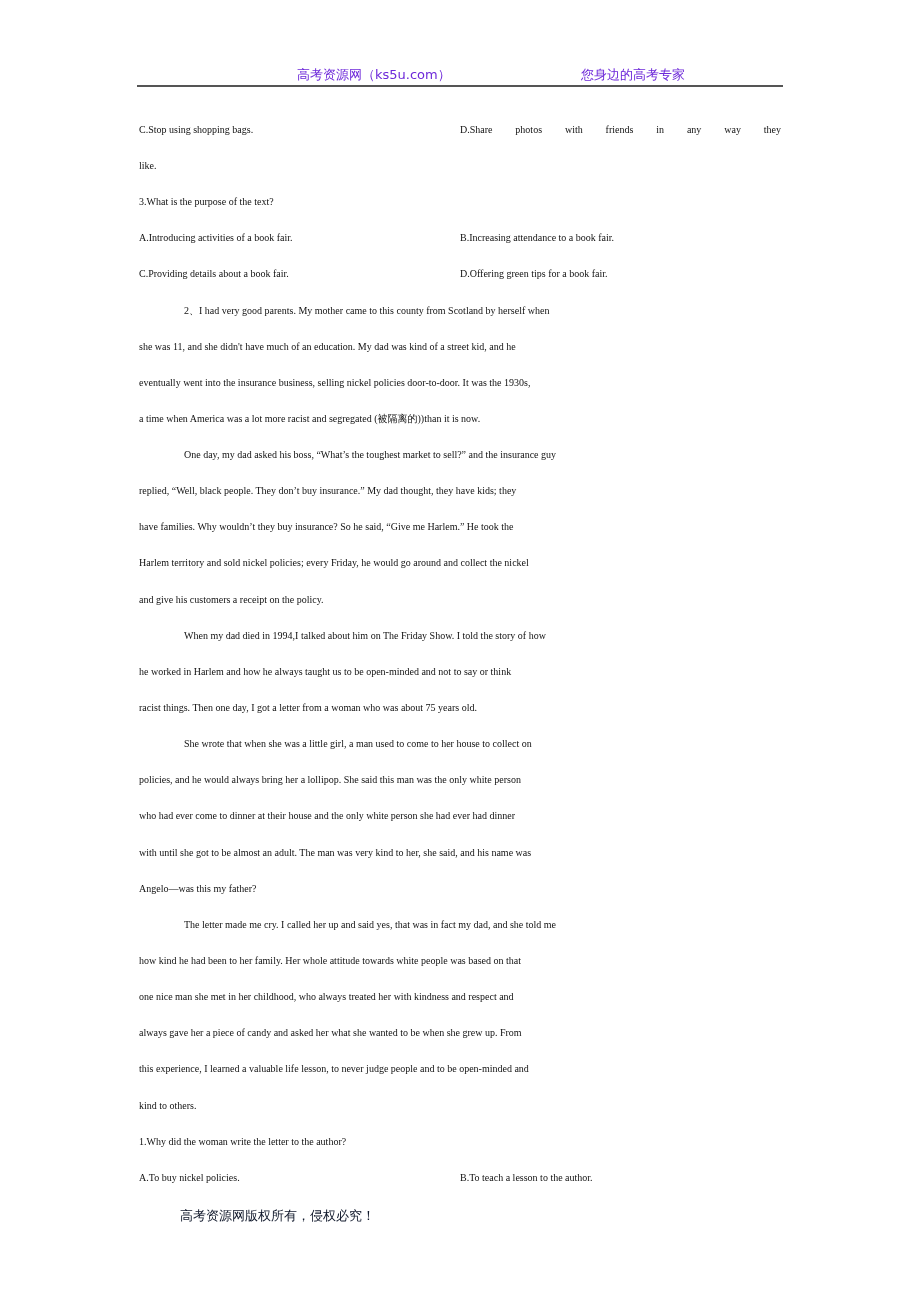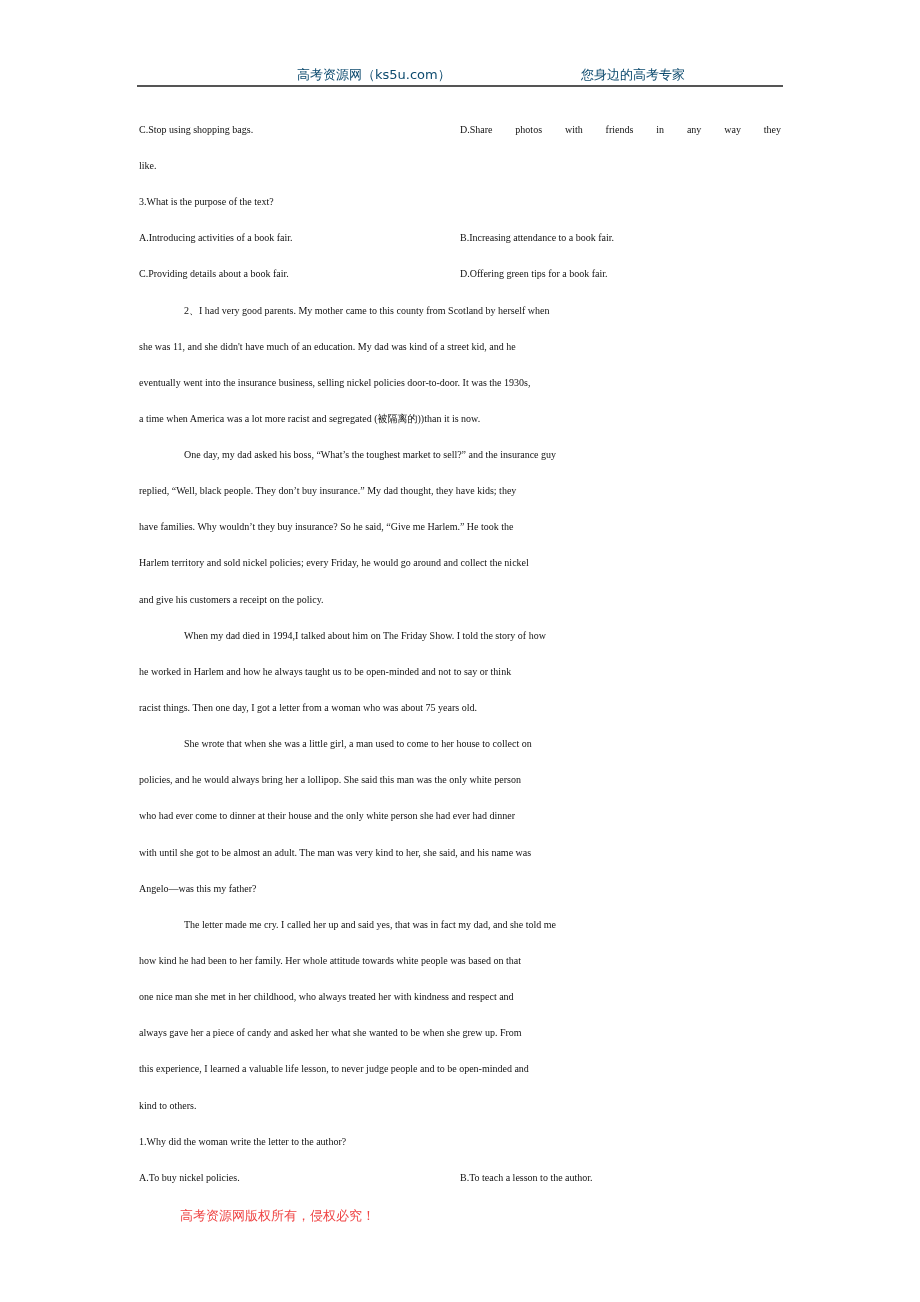--- a/index.html
+++ b/index.html
@@ -16,21 +16,21 @@
       color: #111111;
     }
     .header {
       position: absolute;
       left: 137px;
       top: 64px;
       width: 646px;
       height: 22px;
       font-family: "DejaVu Sans", "Liberation Sans", sans-serif;
       font-size: 13px;
-      color: #0c4a6e;
+      color: #6d28d9;
     }
     .header .left {
       position: absolute;
       left: 160px;
       top: 2px;
     }
     .header .right {
       position: absolute;
       left: 396px;
       top: 2px;
@@ -63,21 +63,21 @@
       text-align: justify;
       text-align-last: justify;
       white-space: normal;
     }
     .footer {
       position: absolute;
       left: 180px;
       top: 1207px;
       font-family: "DejaVu Sans", "Liberation Sans", sans-serif;
       font-size: 13px;
-      color: #ef4444;
+      color: #0f172a;
     }
   </style>
 </head>
 <body>
 
 <div class="header">
   <span class="left">高考资源网（ks5u.com）</span>
   <span class="right">您身边的高考专家</span>
 </div>
 <div class="header-rule"></div>

